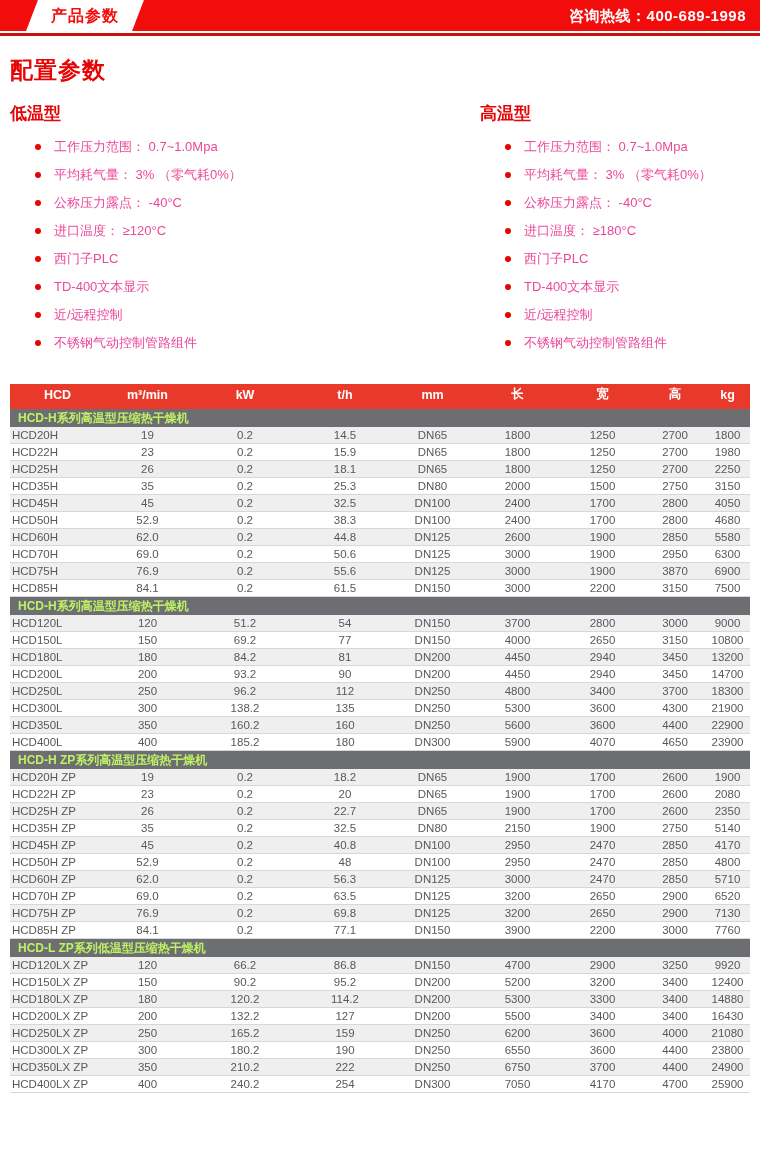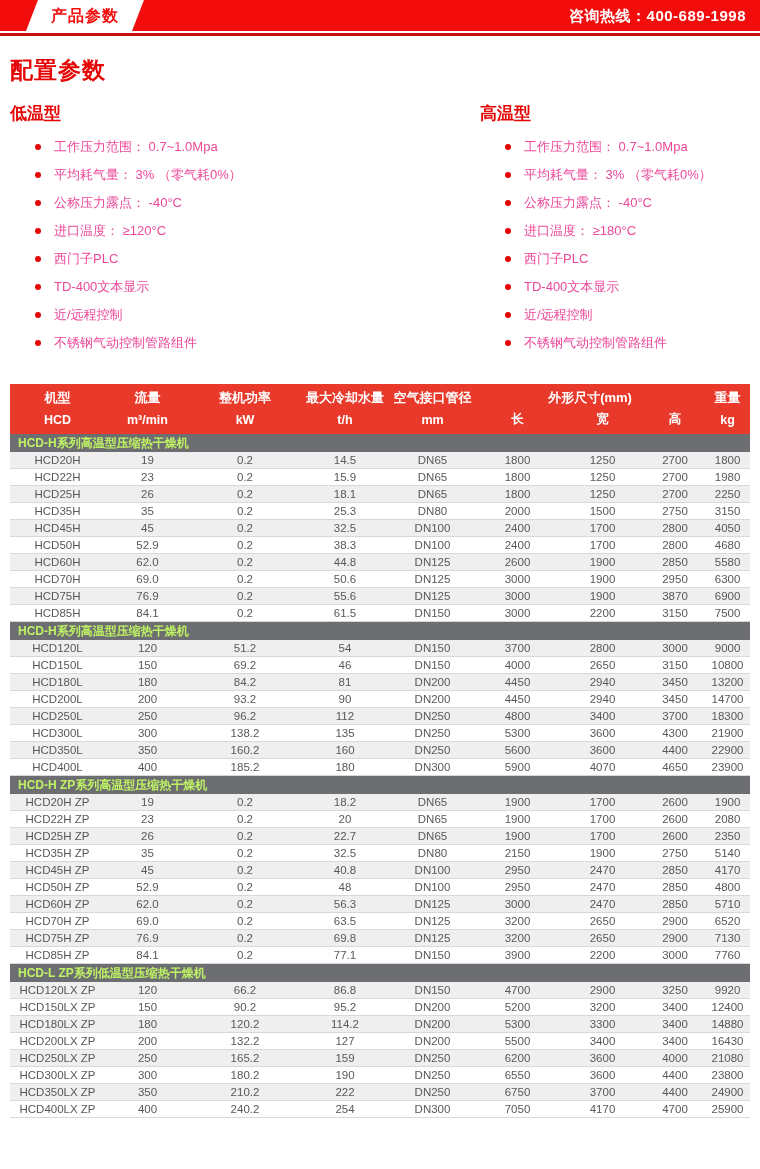--- a/index.html
+++ b/index.html
@@ -36,21 +36,21 @@
   ul.spec-list{list-style:none;margin:0;padding:0;}
   ul.spec-list li{position:relative;padding-left:44px;margin-bottom:11px;font-size:13px;line-height:17px;color:#ec4899;}
   ul.spec-list li::before{content:"";position:absolute;left:25px;top:6px;width:6px;height:6px;border-radius:50%;background:var(--accent-red);}
 
   
   table.spec-table{width:740px;border-collapse:collapse;table-layout:fixed;margin-top:22px;}
   thead th{background:var(--table-red);color:#fff;font-weight:bold;font-size:13px;padding:5px 2px 2px;}
   thead tr.units th{font-size:12.5px;padding:2px 2px 6px;}
   tbody td{font-size:11.5px;color:var(--table-text);text-align:center;padding:1px 2px;line-height:14px;border-bottom:1px solid #d8d8d8;}
   tbody tr.alt{background:var(--row-alt);}
-  tbody td:first-child{text-align:center;}
+  tbody td:first-child{text-align:left;}
   tbody tr.section-row td{background:var(--section-gray);color:#bef264;font-weight:bold;font-size:12px;text-align:left;padding:2px 8px;line-height:14px;border-bottom:none;}
 </style>
 </head>
 <body>
 
 <header class="topbar">
   <div class="badge">
     <span class="badge-label">产品参数</span>
   </div>
   <span class="hotline">咨询热线：400-689-1998</span>
@@ -96,29 +96,20 @@
         <col style="width:85px">
         <col style="width:110px">
       <col style="width:90px">
         <col style="width:85px">
         <col style="width:85px">
       <col style="width:85px">
         <col style="width:60px">
         <col style="width:45px">
     </colgroup>
     <thead>
-      <tr>
-        <th>机型</th>
-        <th>流量</th>
-        <th>整机功率</th>
-        <th>最大冷却水量</th>
-        <th>空气接口管径</th>
-        <th colspan="3">外形尺寸(mm)</th>
-        <th>重量</th>
-      </tr>
       <tr class="units">
         <th>HCD</th>
         <th>m³/min</th>
         <th>kW</th>
         <th>t/h</th>
         <th>mm</th>
         <th>长</th>
         <th>宽</th>
         <th>高</th>
         <th>kg</th>
@@ -249,21 +240,21 @@
           <td>DN150</td>
           <td>3700</td>
           <td>2800</td>
           <td>3000</td>
           <td>9000</td>
         </tr>
         <tr>
           <td>HCD150L</td>
           <td>150</td>
           <td>69.2</td>
-          <td>46</td>
+          <td>77</td>
           <td>DN150</td>
           <td>4000</td>
           <td>2650</td>
           <td>3150</td>
           <td>10800</td>
         </tr>
         <tr class="alt">
           <td>HCD180L</td>
           <td>180</td>
           <td>84.2</td>

